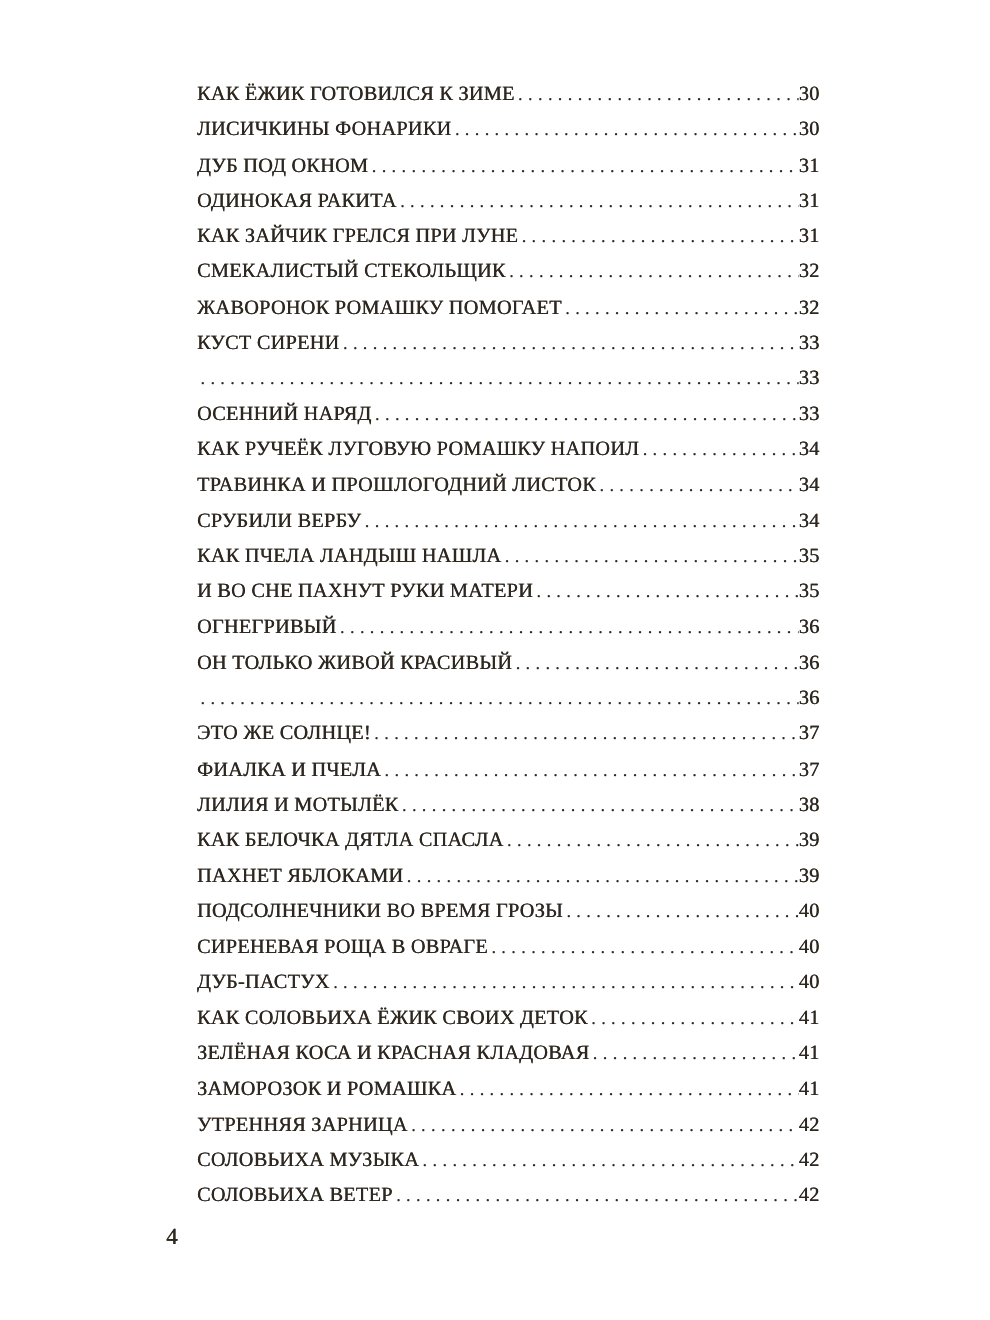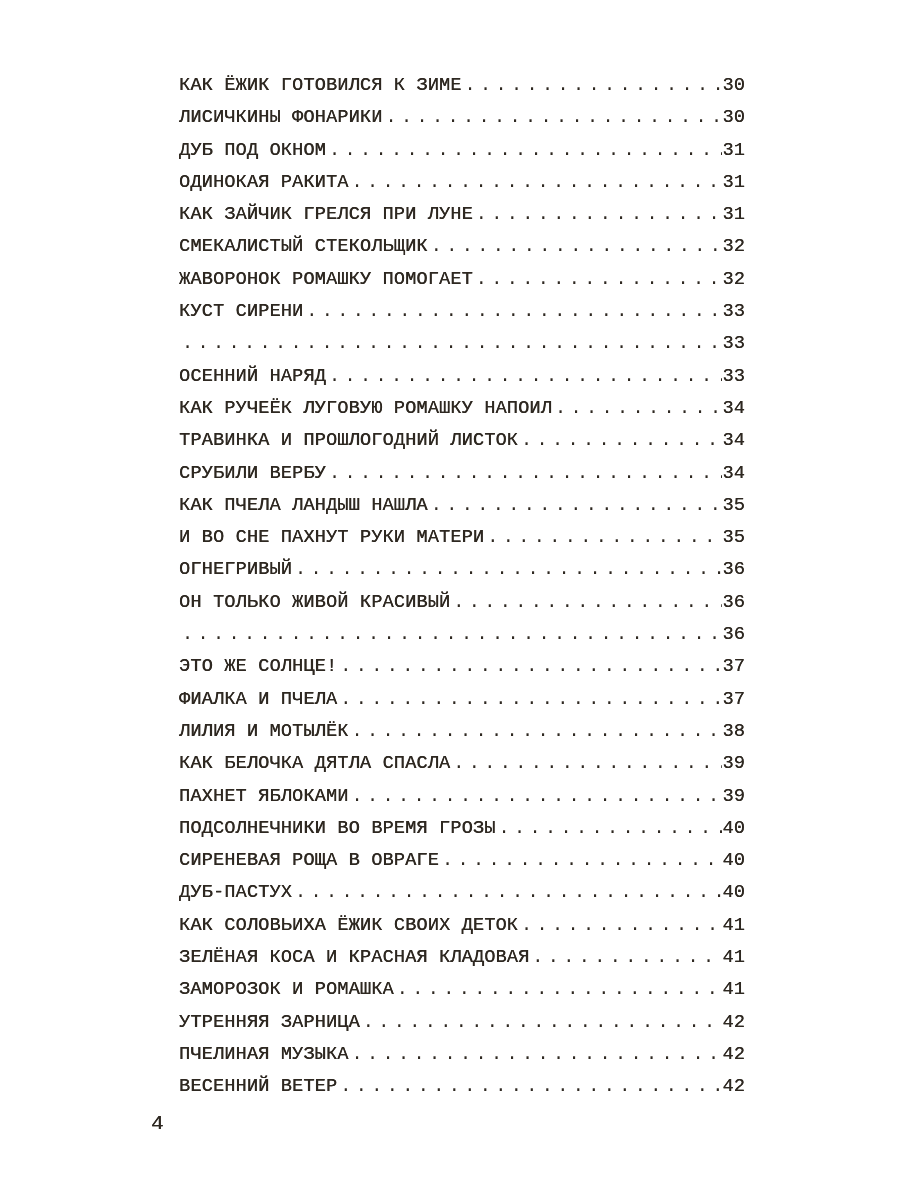--- a/index.html
+++ b/index.html
@@ -16,21 +16,20 @@
     background: var(--paper);
     font-family: "Liberation Serif", "DejaVu Serif", serif;
     color: var(--ink);
     overflow: hidden;
   }
   .page {
     position: relative;
     width: 900px;
     height: 1200px;
     background: var(--paper);
-    font-family: Liberation Mono, monospace;
   }
   .toc {
     position: absolute;
     left: 179px;
     top: 70px;
     width: 566px;
     margin: 0;
     padding: 0;
     list-style: none;
     font-size: 18.5px;
@@ -250,25 +249,25 @@
     <span class="toc-pagenum">41</span>
   </li>
 
   <li class="toc-row">
     <span class="toc-title">УТРЕННЯЯ ЗАРНИЦА</span>
     <span class="toc-dots"></span>
     <span class="toc-pagenum">42</span>
   </li>
 
   <li class="toc-row">
-    <span class="toc-title">ПЧЕЛИНАЯ МУЗЫКА</span>
+    <span class="toc-title">СОЛОВЬИХА МУЗЫКА</span>
     <span class="toc-dots"></span>
     <span class="toc-pagenum">42</span>
   </li>
 
   <li class="toc-row">
-    <span class="toc-title">ВЕСЕННИЙ ВЕТЕР</span>
+    <span class="toc-title">СОЛОВЬИХА ВЕТЕР</span>
     <span class="toc-dots"></span>
     <span class="toc-pagenum">42</span>
   </li>
 </ol>
   <div class="folio">4</div>
 </div>
 
 </body></html>

